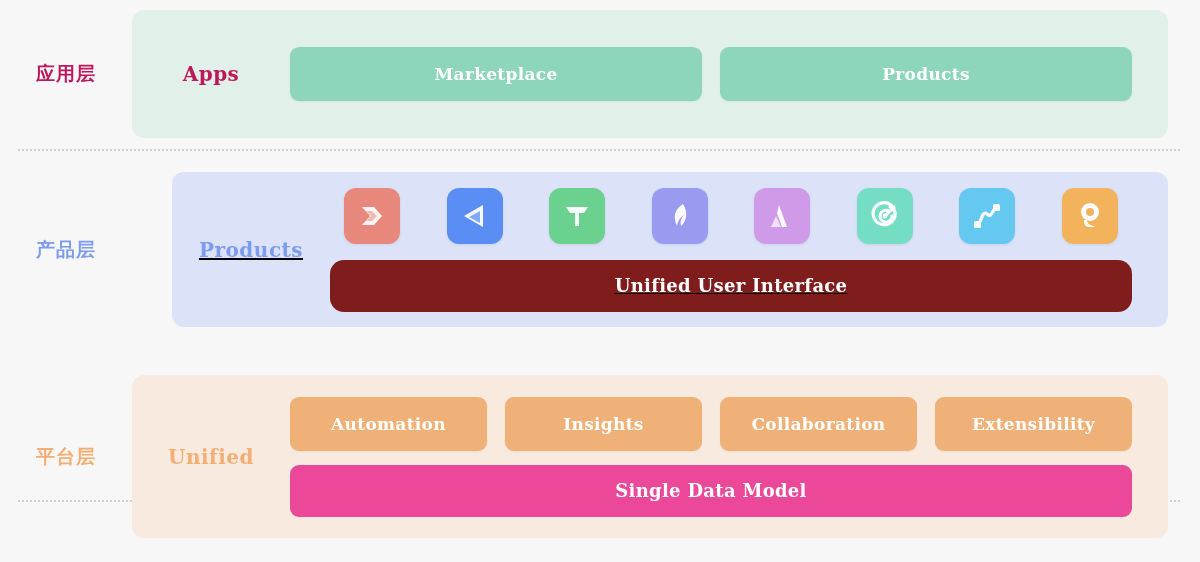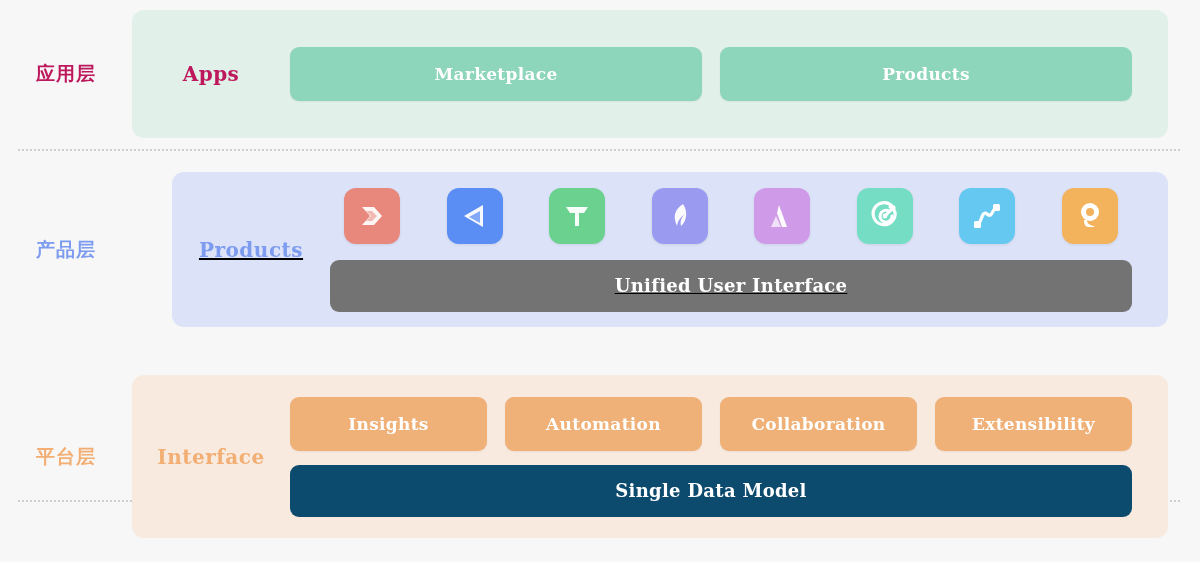--- a/index.html
+++ b/index.html
@@ -102,22 +102,22 @@
     height: 52px;
     border-radius: 9px;
     display: flex;
     align-items: center;
     justify-content: center;
     color: #ffffff;
     font-size: 18px;
     font-weight: 700;
     letter-spacing: .3px;
   }
-  .bar-blue   { background: #737373; }
-  .bar-orange { background: #0c4a6e; }
+  .bar-blue   { background: #7f1d1d; border-radius: 14px; }
+  .bar-orange { background: #ec4899; }
 
   
   .icon-row {
     display: flex;
     gap: 18px;
     padding-bottom: 2px;
   }
   .icon-tile {
     flex: 1 1 0;
     display: flex;
@@ -251,25 +251,25 @@
 
         <div class="wide-bar bar-blue">Unified User Interface</div>
       </div>
     </div>
     <div class="divider div-2"></div>
   </div>
 
   <div class="layer-row row-platform">
     <div class="zh-label en-platform">平台层</div>
     <div class="panel panel-platform">
-      <div class="en-label en-platform">Interface</div>
+      <div class="en-label en-platform">Unified</div>
       <div class="panel-body">
         <div class="pill-row">
+          <div class="pill pill-orange">Automation</div>
           <div class="pill pill-orange">Insights</div>
-          <div class="pill pill-orange">Automation</div>
           <div class="pill pill-orange">Collaboration</div>
           <div class="pill pill-orange">Extensibility</div>
         </div>
         <div class="wide-bar bar-orange">Single Data Model</div>
       </div>
     </div>
   </div>
 
 </div>
 

